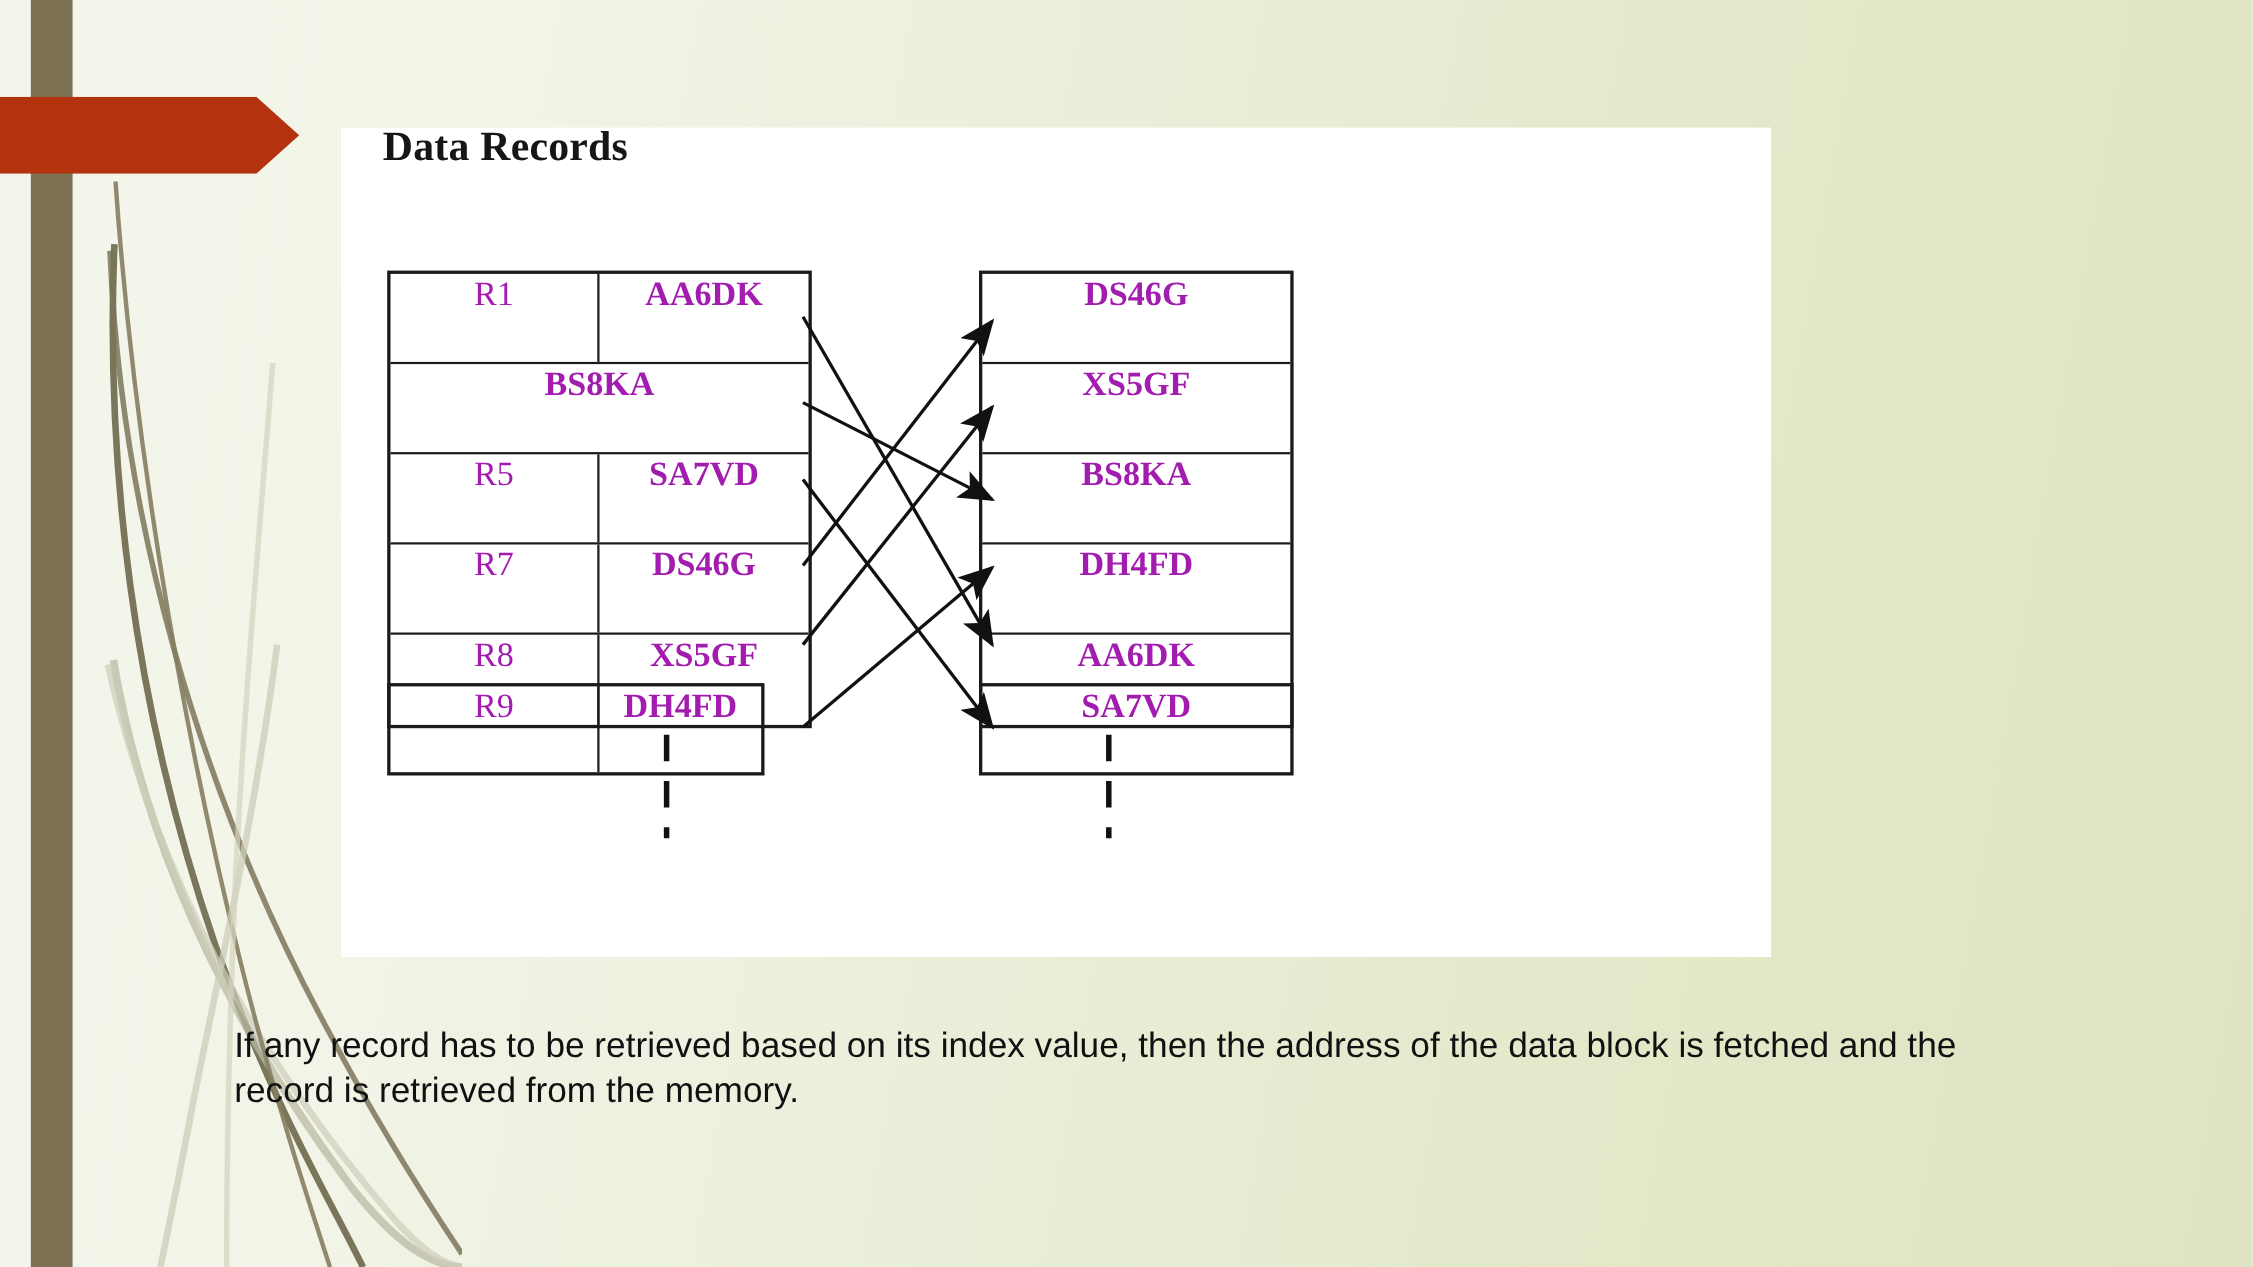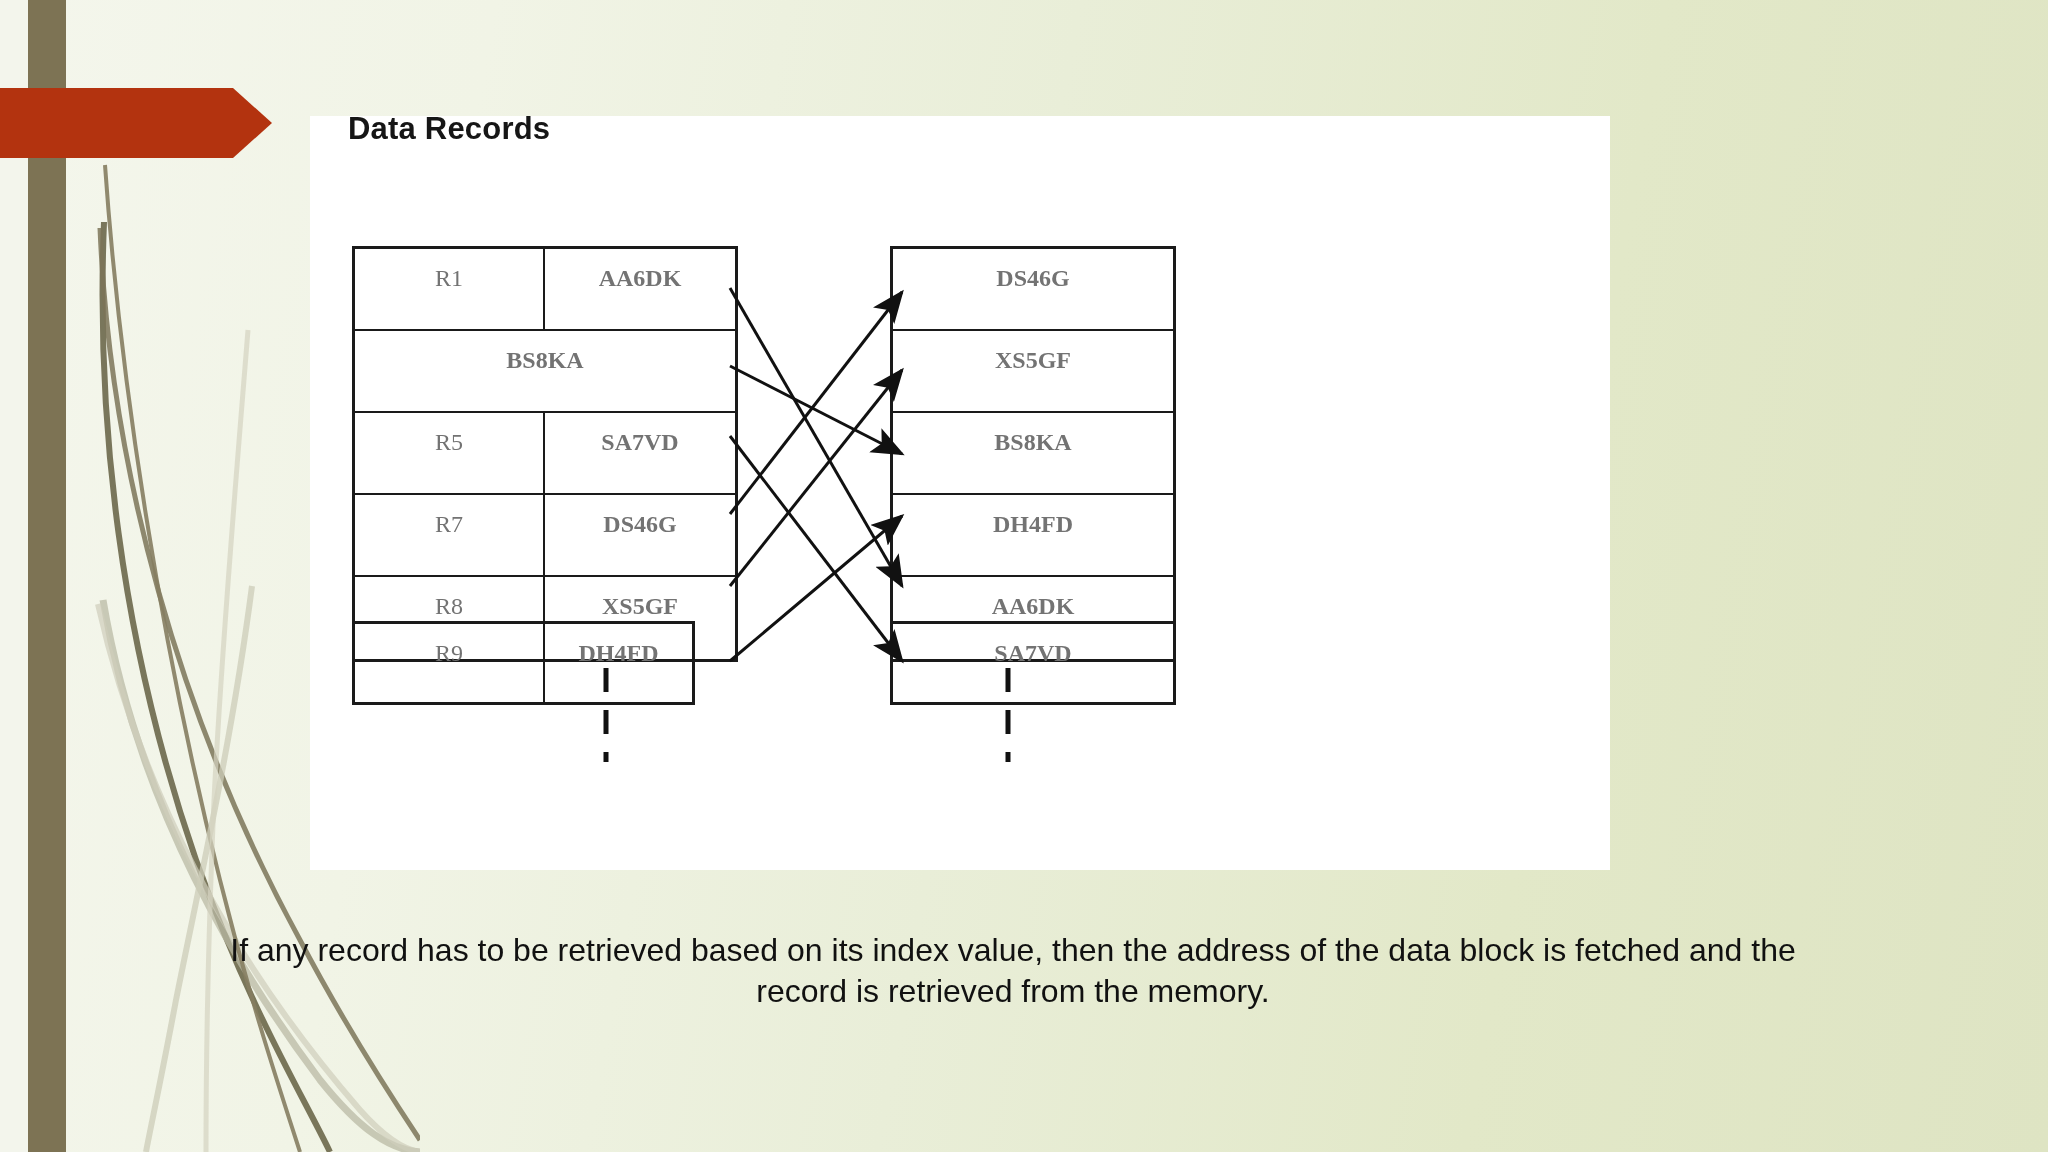--- a/index.html
+++ b/index.html
@@ -22,50 +22,50 @@
   #grass{position:absolute;left:0;top:0;width:420px;height:1152px;pointer-events:none;}
   #banner{
     position:absolute;left:0;top:88px;width:272px;height:70px;
   }
   #card{
     position:absolute;left:310px;top:116px;width:1300px;height:754px;
     background:#ffffff;
   }
   .hdr{
     position:absolute;
-    font-family:Liberation Sans, sans-serif;
-    font-weight:bold;font-size:31px;color:#161616;
+    font-family:Liberation Serif, serif;
+    font-weight:bold;font-size:38px;color:#161616;
     letter-spacing:.2px;white-space:nowrap;
   }
   #hdr-left{left:38px;top:-5px;}
   #hdr-right{left:566px;top:-5px;}
   .tbl{position:absolute;border:3px solid #1a1a1a;box-sizing:border-box;}
   .trow{
     display:flex;box-sizing:border-box;border-bottom:2px solid #1a1a1a;height:82px;
   }
   .trow:last-child{border-bottom:none;justify-content:flex-end;}
   .cell{
     box-sizing:border-box;
     display:flex;align-items:flex-start;justify-content:center;
-    padding-top:16px;
+    padding-top:0;
     font-family:"Liberation Serif", serif;
-    font-size:24px;color:#737373;
+    font-size:31px;color:#a21caf;
   }
   .cell.key{width:190px;border-right:2px solid #1a1a1a;}
   .cell.val{flex:1;font-weight:bold;}
   #tbl-left{left:42px;top:130px;width:386px;}
   #tbl-left-bottom{left:42px;top:505px;width:343px;height:84px;}
   #tbl-right{left:580px;top:130px;width:286px;}
   #tbl-right-bottom{left:580px;top:505px;width:286px;height:84px;}
   #tbl-right .cell.val,#tbl-right-bottom .cell.val{width:100%;}
   #arrows{position:absolute;left:0;top:0;width:1300px;height:754px;pointer-events:none;}
   #caption{
     position:absolute;left:213px;top:930px;width:1600px;
     font-family:"Liberation Sans", sans-serif;
-    font-size:32px;line-height:1.28;color:#111;text-align:center;
+    font-size:32px;line-height:1.28;color:#111;
   }
 </style>
 </head>
 <body>
 
 <div id="slide">
 
   <div id="leftstrip"></div>
   <div id="leftbar"></div>
 

